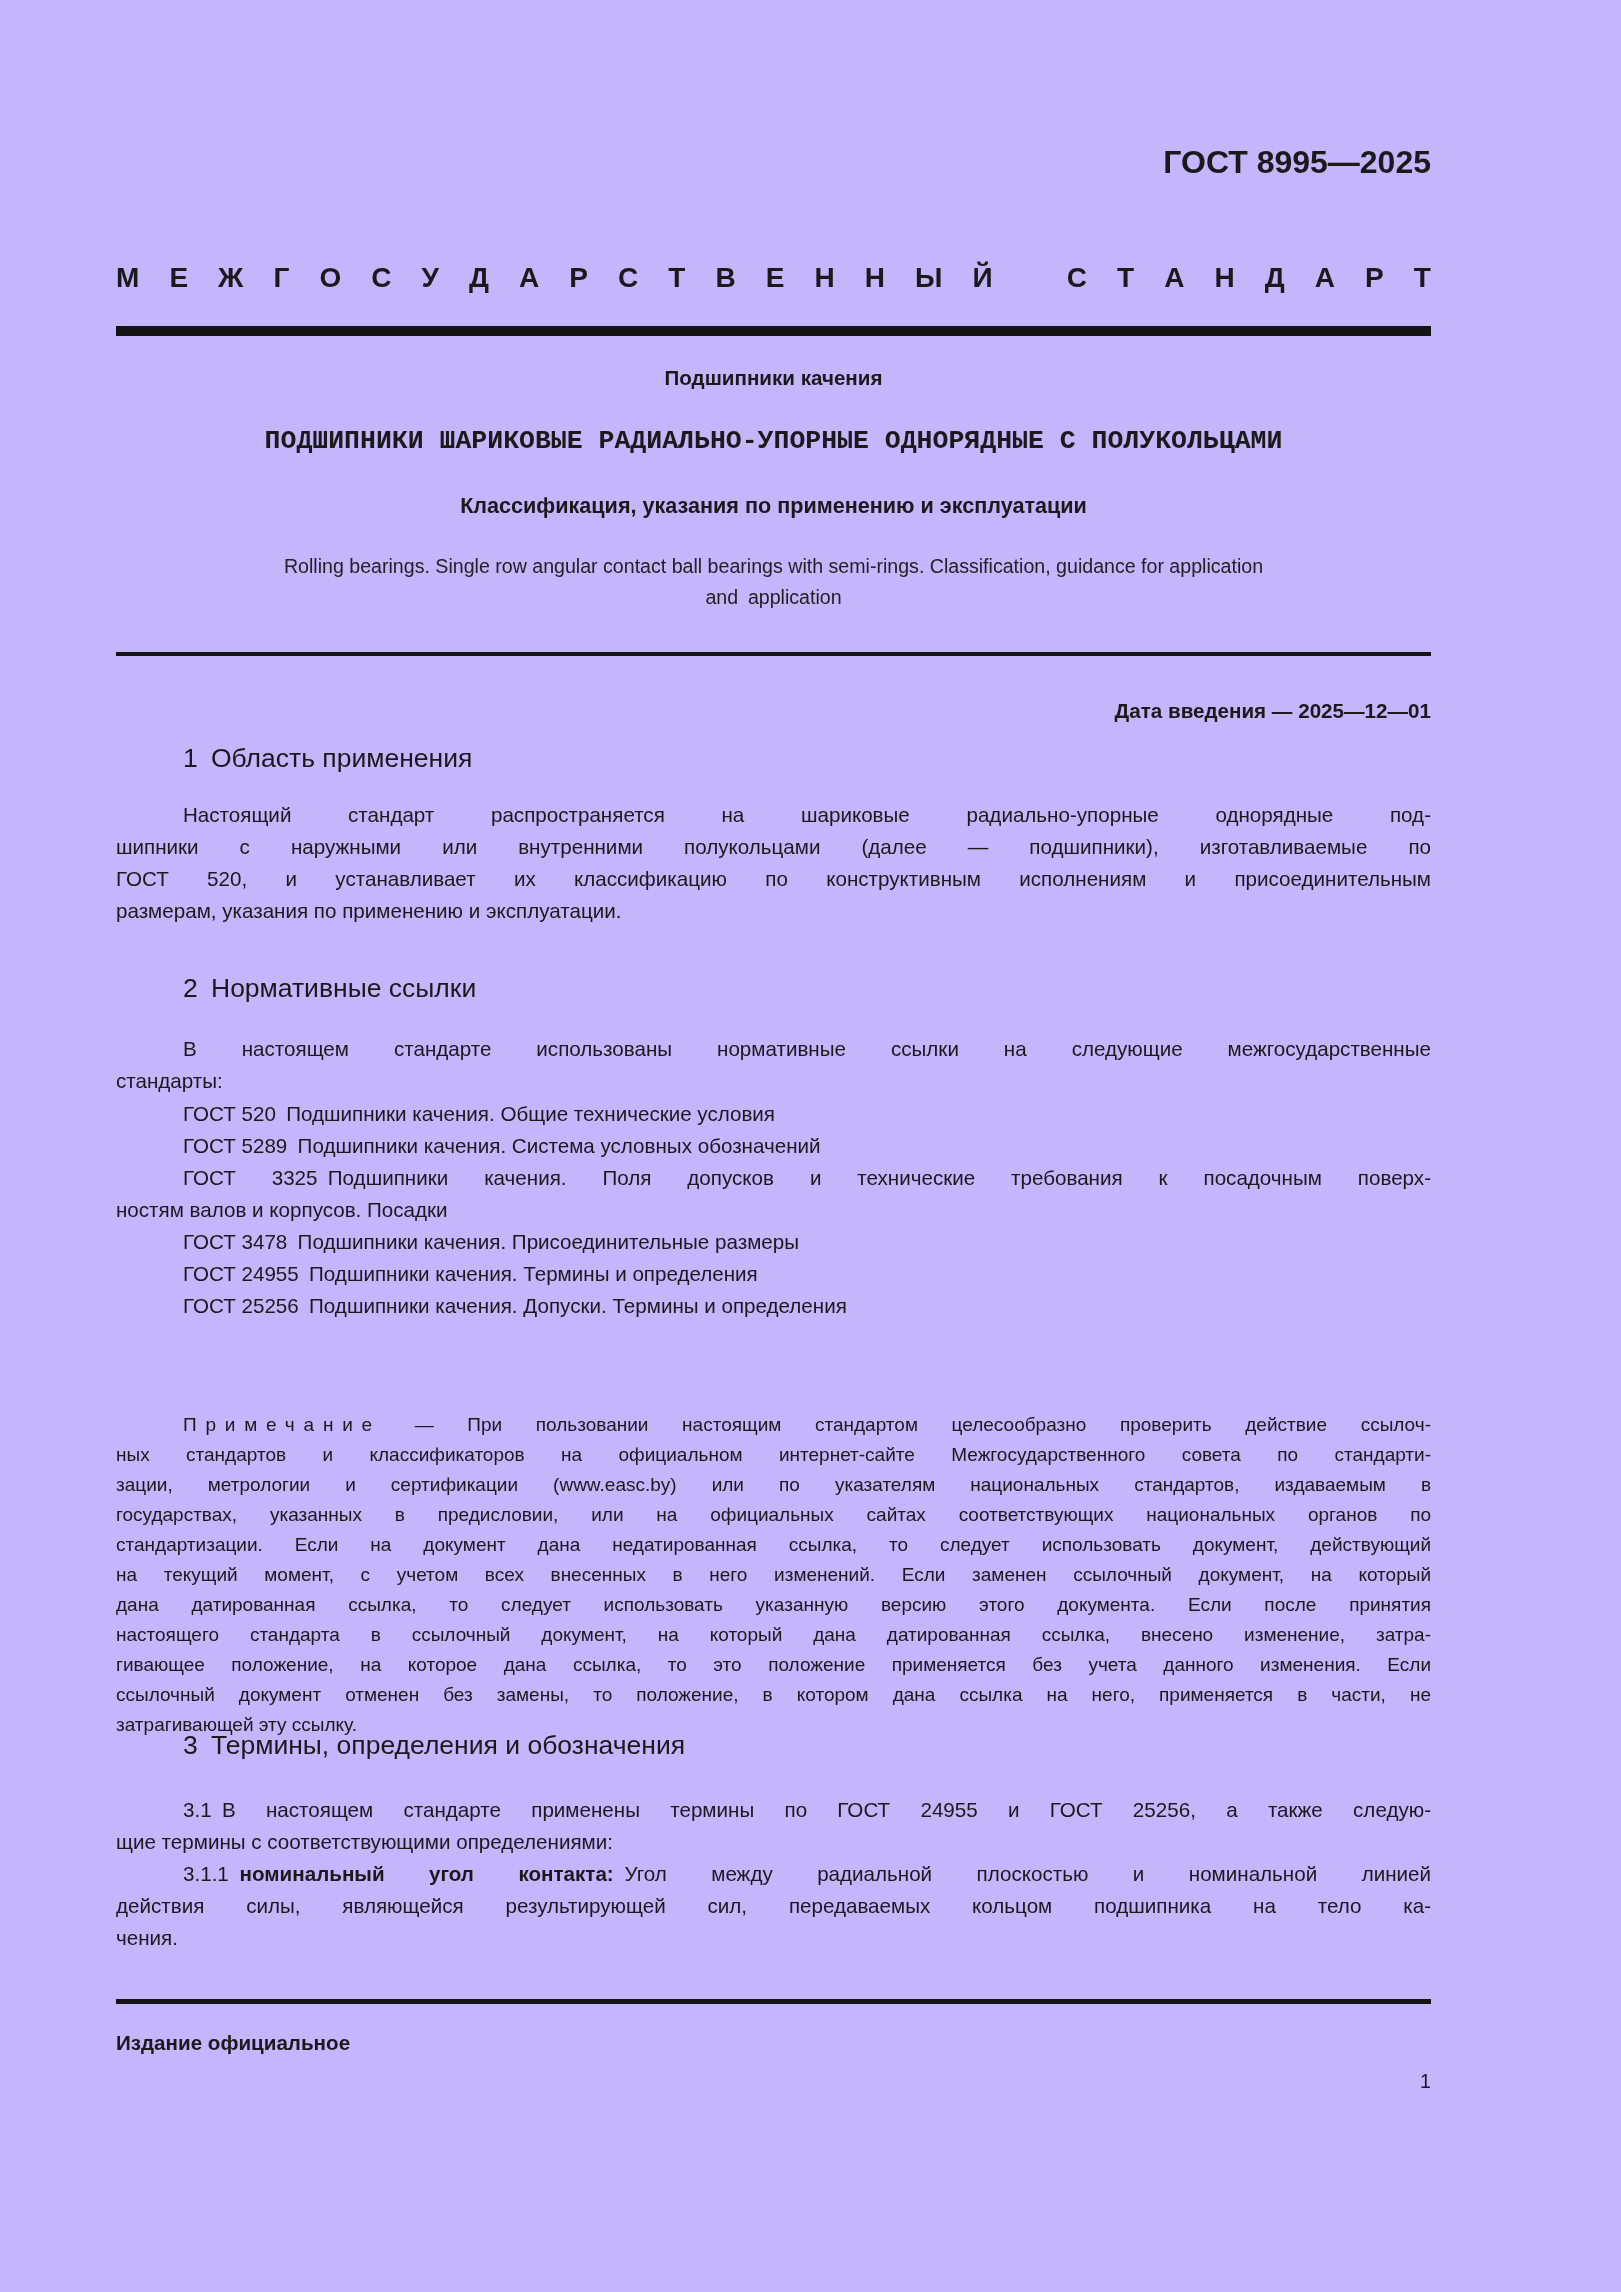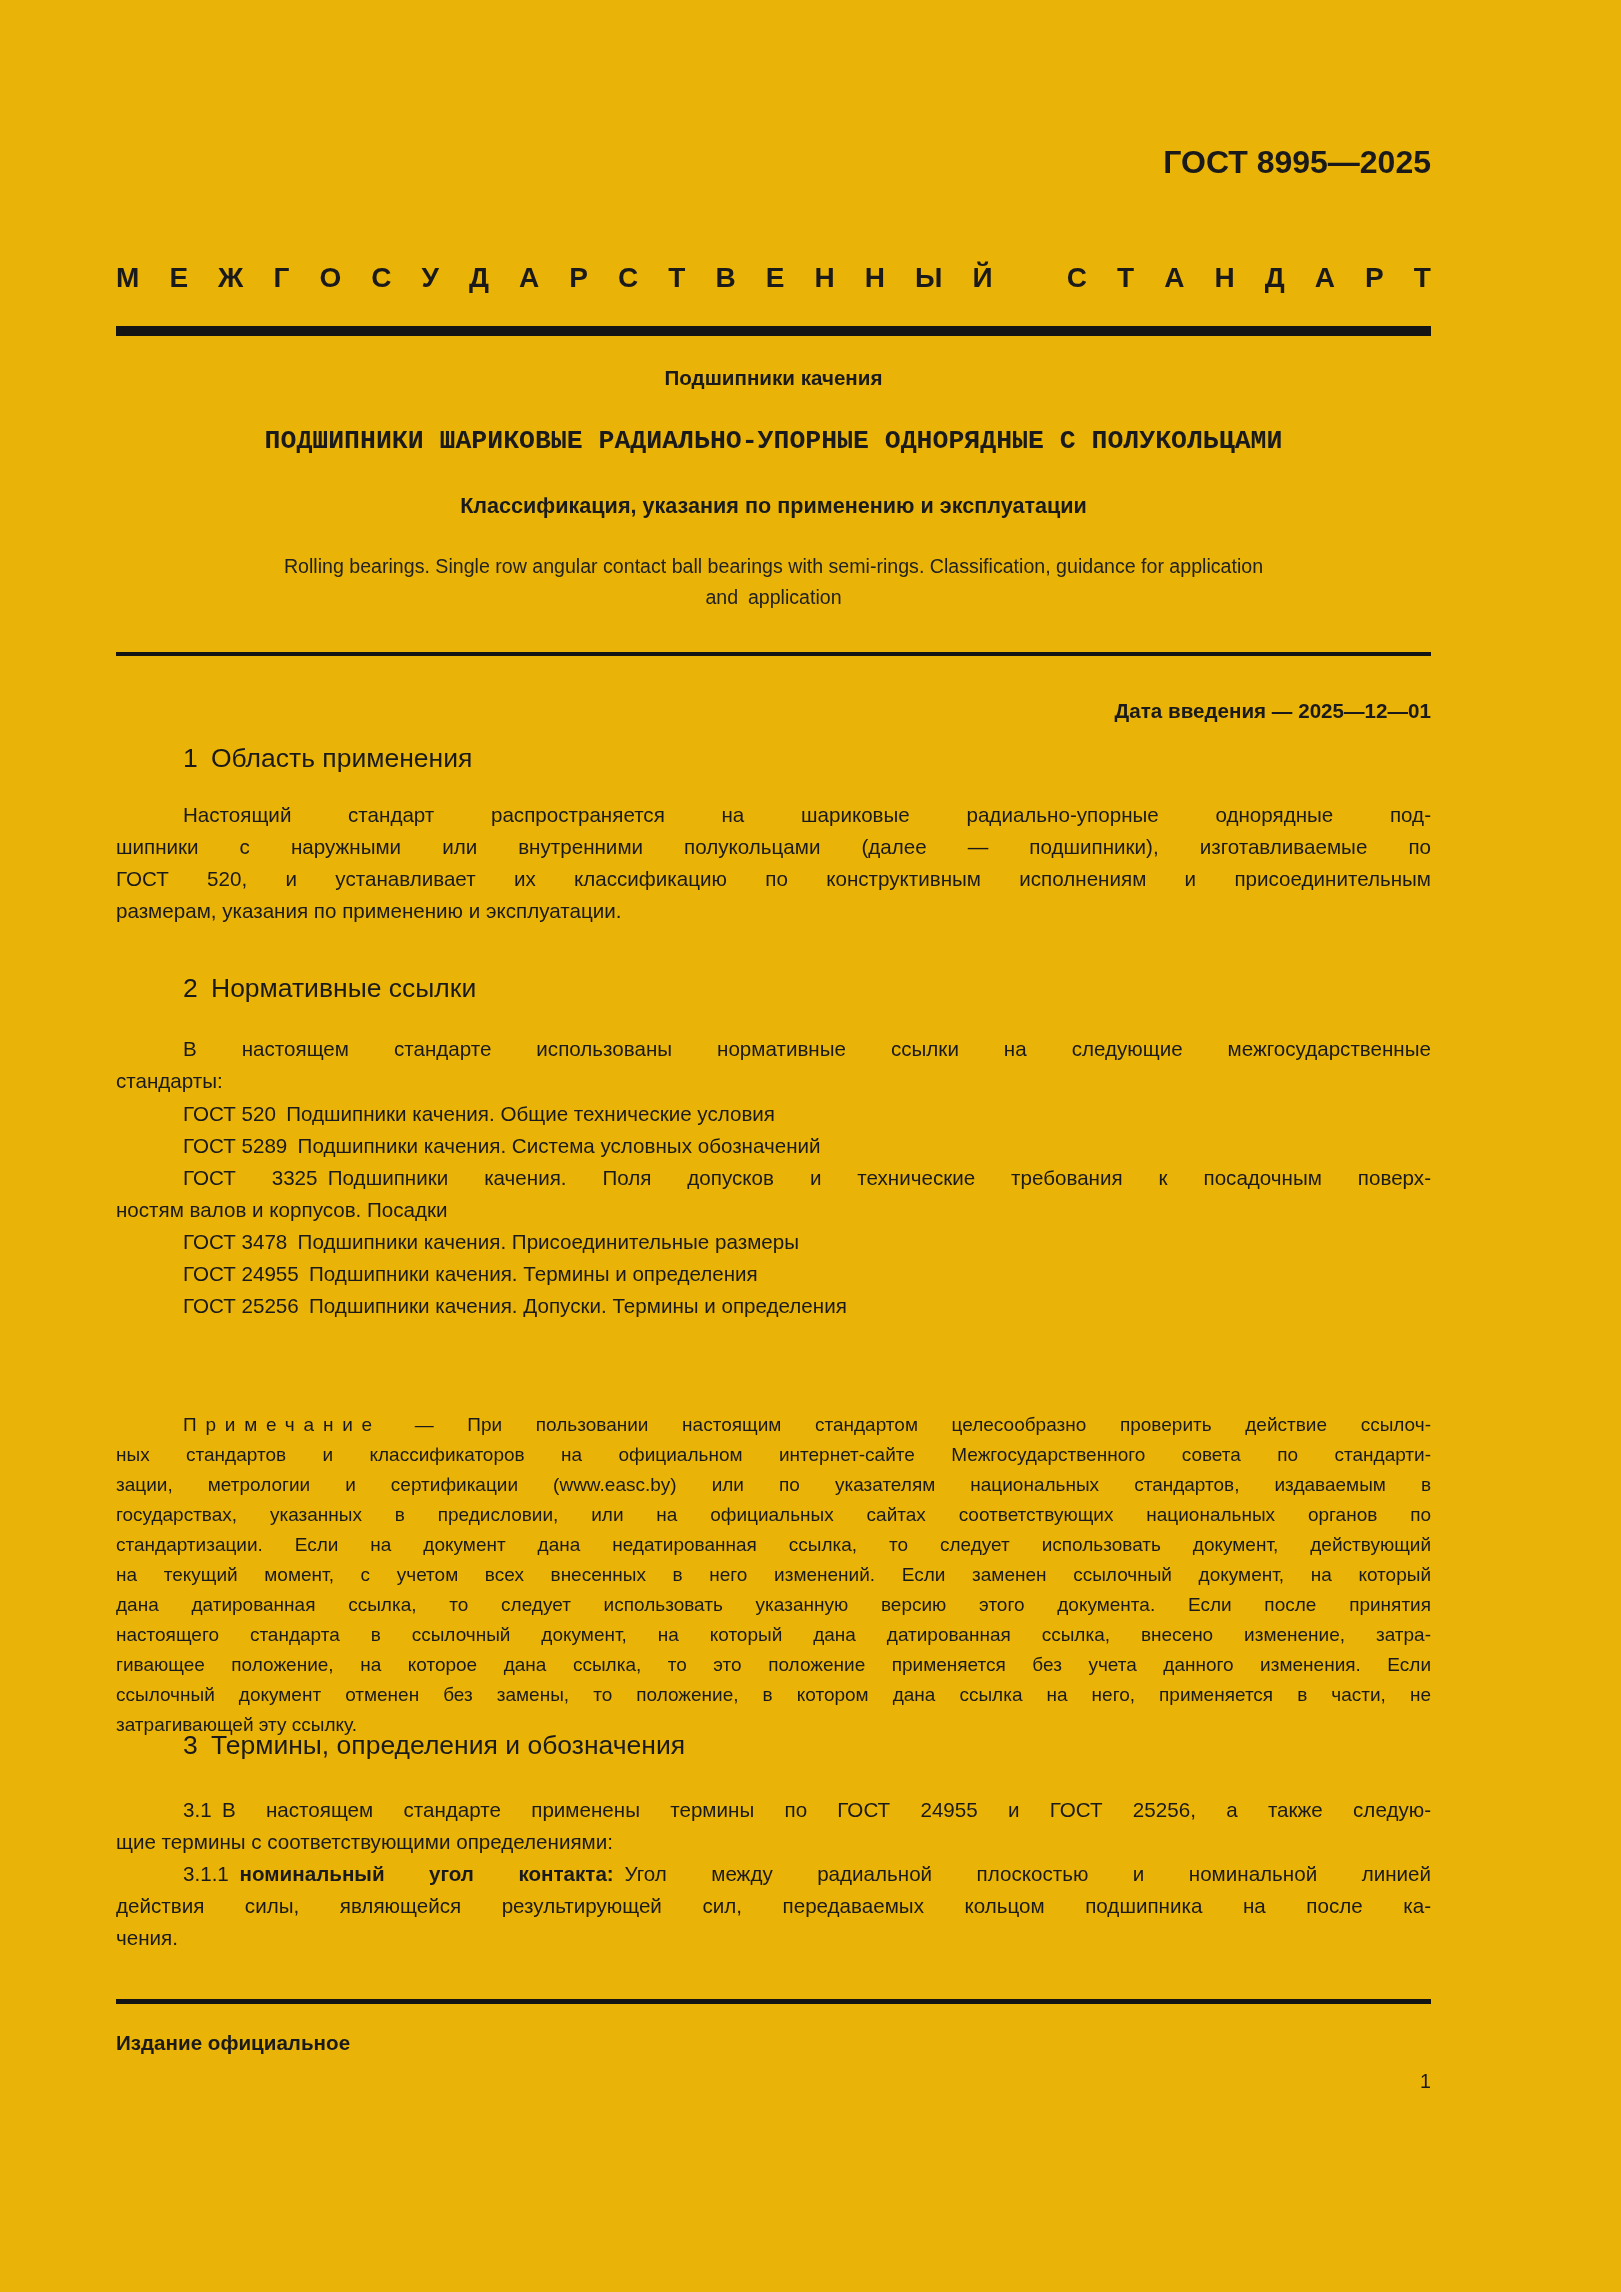--- a/index.html
+++ b/index.html
@@ -1,17 +1,17 @@
 <!DOCTYPE html>
 <html lang="ru"><head>
 <meta charset="utf-8">
 <style>
   html,body { margin:0; padding:0; background:#ffffff; }
   .page {
-    position:relative; width:1621px; height:2293px; background:#eab308;
+    position:relative; width:1621px; height:2293px; background:#c4b5fd;
     font-family:"Liberation Sans","DejaVu Sans",sans-serif;
     color:#1a1a1a; overflow:hidden;
   }
   .blk { position:absolute; left:116px; width:1315px; }
 
   
   .doc-number { top:144px; text-align:right; font-weight:bold; font-size:32px; line-height:37px; }
   .banner { top:261px; display:flex; justify-content:space-between; font-weight:bold; font-size:28px; line-height:33px; }
   .bar { background:#141414; }
   .bar-top { top:326px; height:9.8px; }
@@ -133,21 +133,21 @@
 
   <div class="blk h h3">3 Термины, определения и обозначения</div>
   <div class="blk para p-31">
     <div class="line fill ind">3.1 В настоящем стандарте применены термины по ГОСТ 24955 и ГОСТ 25256, а также следую-</div>
     <div class="line">щие термины с соответствующими определениями:</div>
   </div>
   <div class="blk para p-311">
     <div class="line fill ind">
       <span class="mr">3.1.1</span><span class="b mr">номинальный угол контакта:</span><span>Угол между радиальной плоскостью и номинальной линией</span>
     </div>
-    <div class="line fill">действия силы, являющейся результирующей сил, передаваемых кольцом подшипника на после ка-</div>
+    <div class="line fill">действия силы, являющейся результирующей сил, передаваемых кольцом подшипника на тело ка-</div>
     <div class="line">чения.</div>
   </div>
 
   <div class="blk bar rule-bottom"></div>
   <div class="blk edition">Издание официальное</div>
   <div class="blk page-num">1</div>
 
 </div>
 
 

